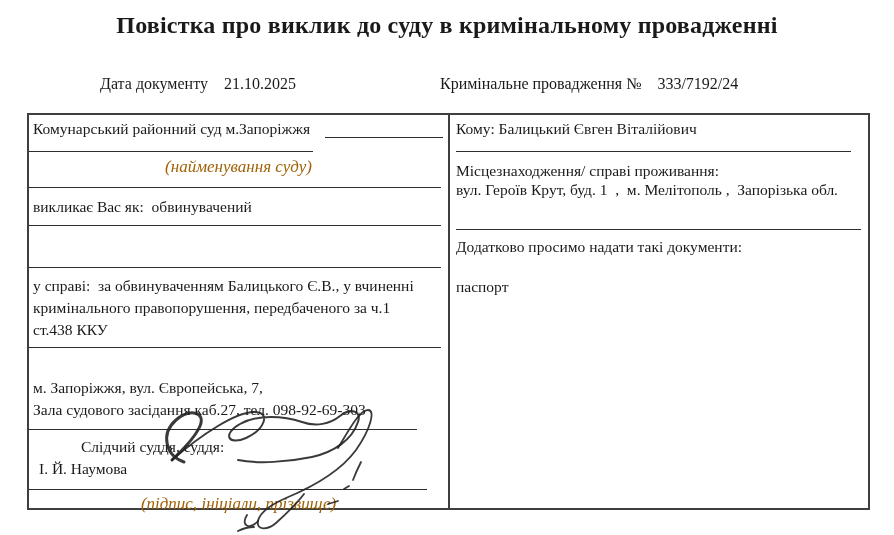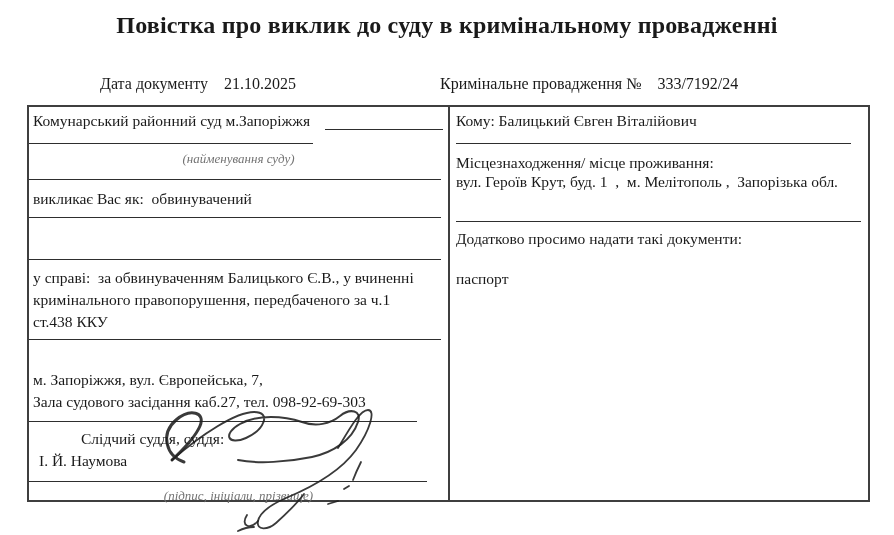--- a/index.html
+++ b/index.html
@@ -10,26 +10,26 @@
   }
   .doc-title{
     position:absolute;top:12px;left:0;width:100%;text-align:center;
     font-weight:bold;font-size:24px;letter-spacing:.2px;white-space:pre;
   }
   .meta{position:absolute;top:75px;font-size:16px;white-space:pre;}
   .meta-date{left:100px;}
   .meta-case{left:440px;}
   .meta .val{margin-left:16px;}
   .doc-table{
-    position:absolute;left:27px;top:105px;width:843px;height:397px;
+    position:absolute;left:27px;top:113px;width:843px;height:397px;
     border:2px solid #3f3f3f;box-sizing:border-box;
   }
   .divider{position:absolute;left:419px;top:0;width:2px;height:100%;background:#3f3f3f;}
   .t{position:absolute;font-size:15.5px;line-height:22px;white-space:pre;}
-  .hint{font-style:italic;font-size:13px;color:#737373;text-align:center;white-space:pre;}
+  .hint{font-style:italic;font-size:17px;color:#a16207;text-align:center;white-space:pre;}
   .hline{position:absolute;height:0;border-top:1px solid #2e2e2e;}
   .addr{line-height:20px;}
   .sig{position:absolute;left:150px;top:400px;width:240px;height:136px;z-index:5;}
   .sig path{fill:none;stroke:#1f1f1f;stroke-linecap:round;stroke-linejoin:round;opacity:.88;}
 </style>
 </head>
 <body>
 
 <div class="page">
 
@@ -61,21 +61,21 @@
     <div class="hline" style="top:314px;left:0;width:388px;"></div>
     <div class="t" style="left:4px;top:321px;margin-left:48px;">Слідчий суддя, суддя:</div>
     <div class="t" style="left:10px;top:343px;">І. Й. Наумова</div>
 
     <div class="hline" style="top:374px;left:0;width:398px;"></div>
     <div class="t hint" style="left:0;top:378px;width:419px;">(підпис, ініціали, прізвище)</div>
 
     <div class="t" style="left:427px;top:3px;text-align:center;">Кому: Балицький Євген Віталійович</div>
     <div class="hline" style="top:36px;left:427px;width:395px;"></div>
 
-    <div class="t" style="left:427px;top:45px;">Місцезнаходження/ місце проживання:</div>
+    <div class="t" style="left:427px;top:45px;">Місцезнаходження/ справі проживання:</div>
     <div class="t addr" style="left:427px;top:65px;"><span>вул. Героїв Крут, буд. 1  ,  м. Мелітополь ,  Запорізька обл.</span><br></div>
 
     <div class="hline" style="top:114px;left:427px;width:405px;"></div>
     <div class="t" style="left:427px;top:121px;">Додатково просимо надати такі документи:</div>
     <div class="t" style="left:427px;top:161px;">паспорт</div>
   </div>
 
   <svg class="sig" viewBox="0 0 240 136" aria-hidden="true">
     <path stroke-width="3" d="M34,62 C16,56 10,34 26,20 C40,8 56,12 50,26 C44,40 30,52 22,60"></path>
     <path stroke-width="2" d="M22,60 C52,34 86,12 104,12 C122,12 114,30 96,38 C78,46 72,34 90,24 C108,14 134,16 152,22 C166,27 180,24 190,16 C200,8 212,10 208,22 C202,40 184,52 162,57 C138,62 108,64 88,60"></path>

